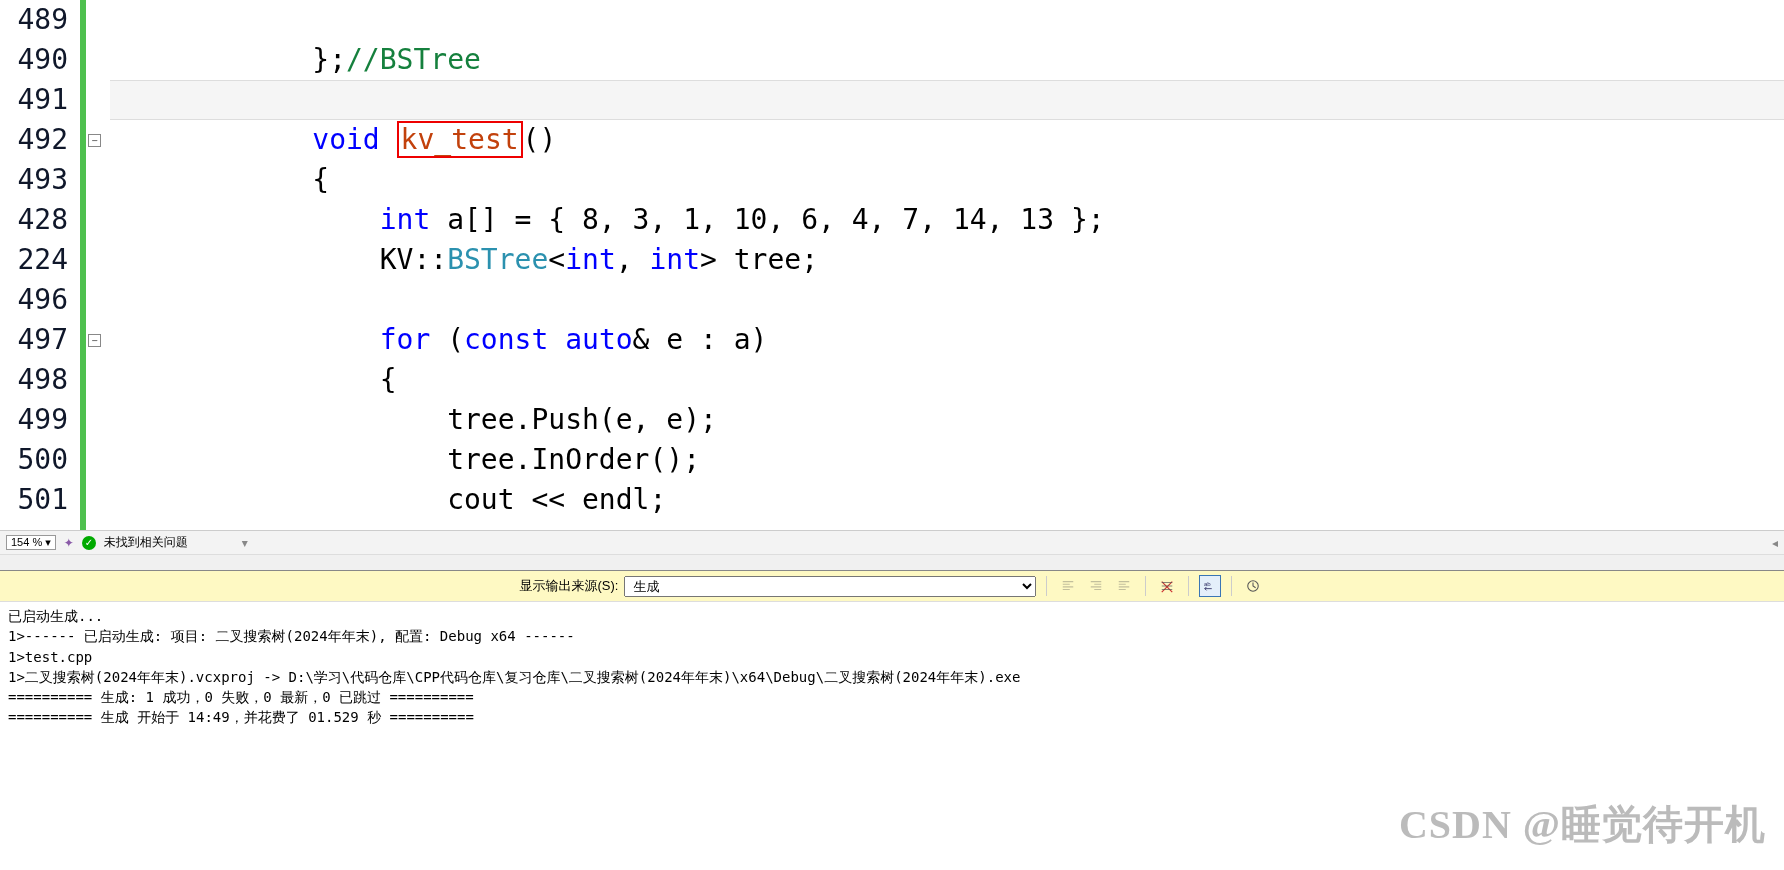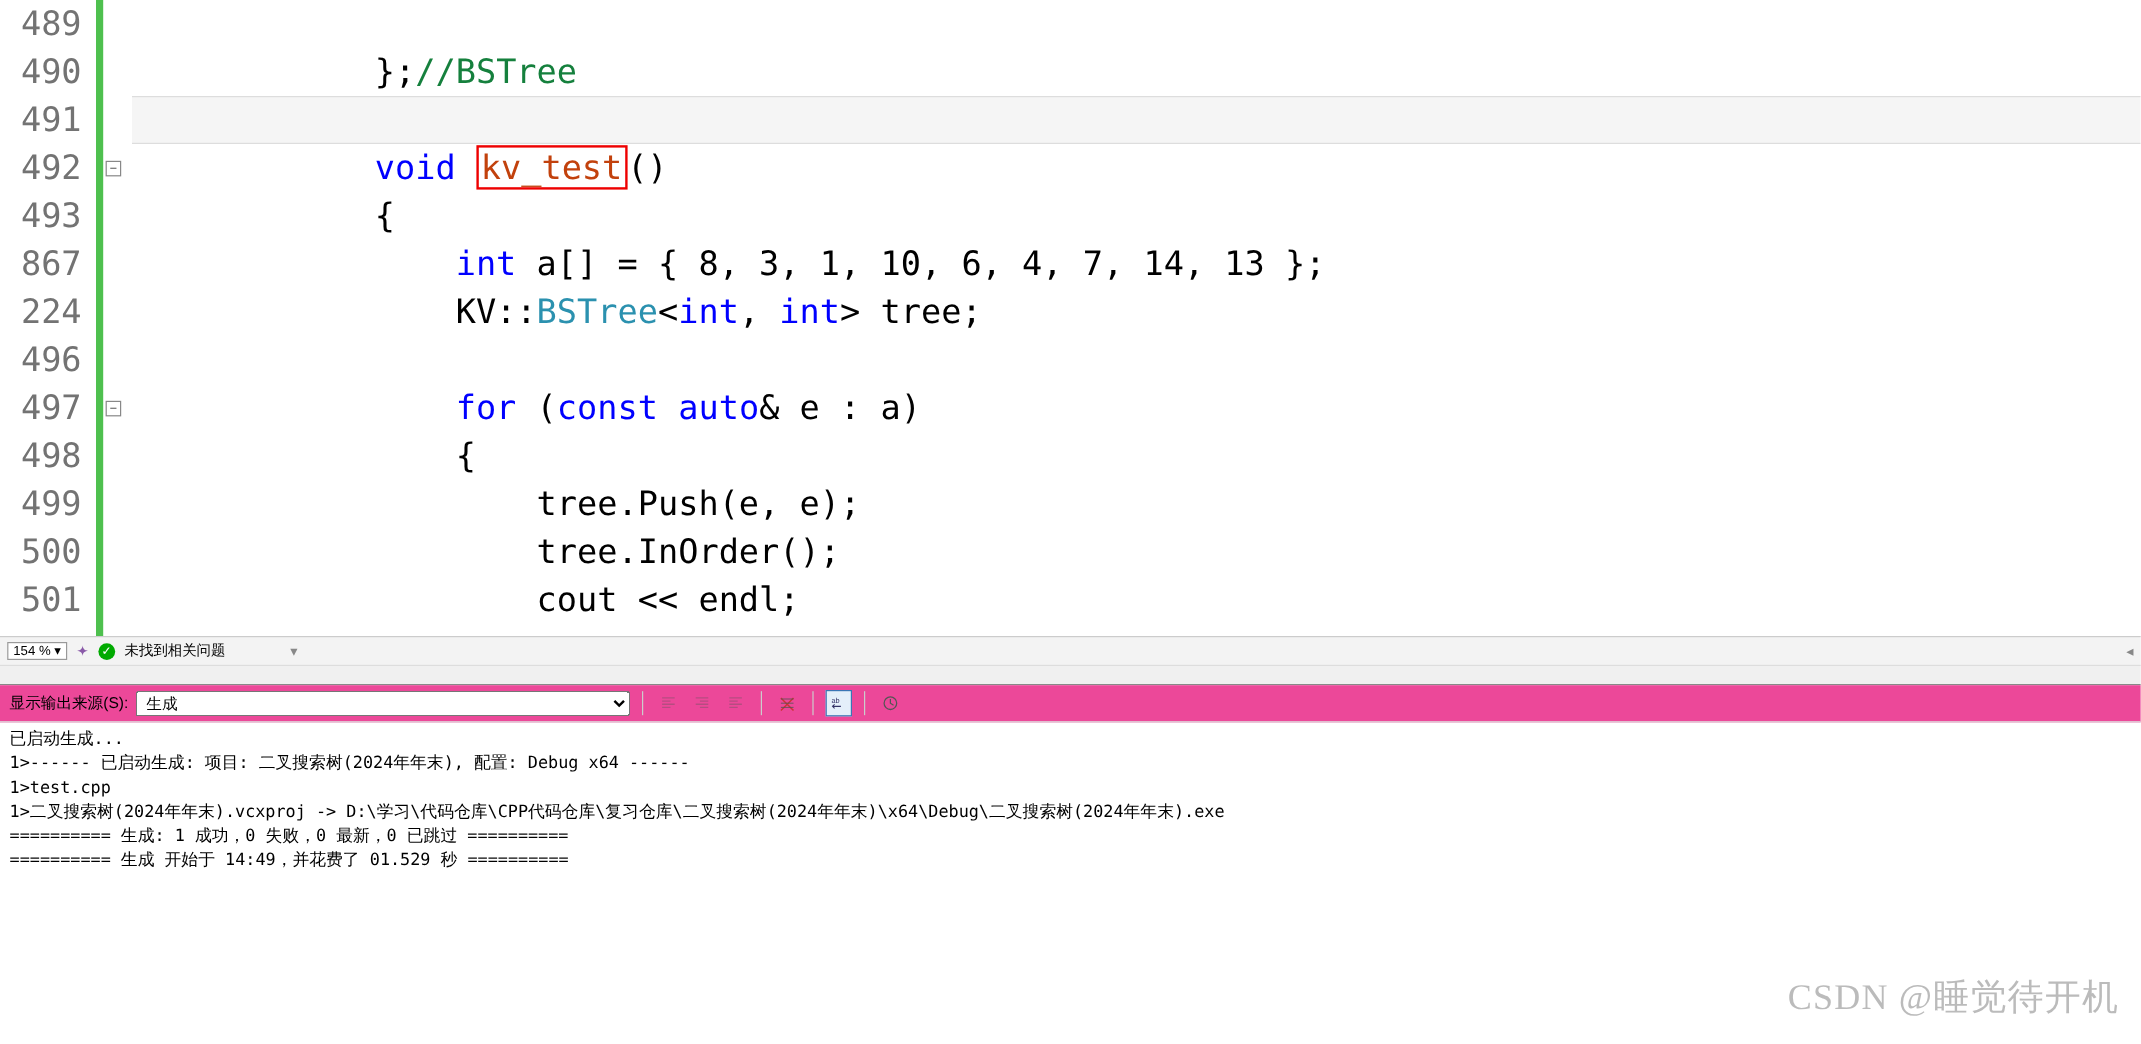--- a/index.html
+++ b/index.html
@@ -2,64 +2,64 @@
 <html><head>
 <meta charset="utf-8">
 <style>
 * { margin: 0; padding: 0; box-sizing: border-box; }
 body { font-family: "Microsoft YaHei", sans-serif; background: #fff; width: 1784px; height: 870px; overflow: hidden; position: relative; }
 .container { display: flex; height: 100%; flex-direction: column; }
 .main-area { display: flex; flex: 1; overflow: hidden; }
 .left-sidebar { width: 200px; border-right: 1px solid #ccc; background: #fff; padding: 4px; font-size: 13px; }
 .editor-area { flex: 1; display: flex; flex-direction: column; overflow: hidden; }
 .code-editor { flex: 1; display: flex; background: #fff; overflow: hidden; font-family: Consolas, monospace; font-size: 28px; }
-.line-numbers { text-align: right; padding-right: 12px; color: #737373; background: #fff; user-select: none; min-width: 80px; padding-left: 12px; }
+.line-numbers { text-align: right; padding-right: 12px; color: #0f172a; background: #fff; user-select: none; min-width: 80px; padding-left: 12px; }
 .line-numbers div { height: 40px; line-height: 40px; }
 .fold-gutter { width: 30px; background: #fff; position: relative; }
 .green-bar { position: absolute; left: 0; top: 0; width: 6px; height: 100%; background: #4ec04e; }
 .fold-box { position: absolute; left: 8px; width: 13px; height: 13px; border: 1px solid #888; background: #fff; font-size: 10px; text-align: center; line-height: 11px; cursor: pointer; color: #555; }
 .code-content { flex: 1; position: relative; }
 .code-line { height: 40px; line-height: 40px; white-space: pre; }
 .kw { color: #0000ff; }
 .type { color: #2b91af; }
 .comment { color: #15803d; text-align: right; }
 .func-name { color: #c2410c; }
 .redbox { border: 2px solid #e00; padding: 0 2px; }
 .cursor-line { background: #f5f5f5; border-top: 1px solid #ddd; border-bottom: 1px solid #ddd; }
 .status-bar { height: 24px; display: flex; align-items: center; border-top: 1px solid #ccc; background: #f3f3f3; font-size: 12px; padding: 0 6px; gap: 8px; }
 .status-bar .dd { border: 1px solid #999; padding: 0 4px; font-size: 11px; background: #fff; }
 .check-icon { color: #fff; background: #0a0; border-radius: 50%; width: 14px; height: 14px; font-size: 10px; display: inline-flex; align-items: center; justify-content: center; }
 .hscroll { height: 16px; background: #f0f0f0; border-top: 1px solid #ddd; }
 .output-panel { border-top: 1px solid #888; display: flex; flex-direction: column; height: 300px; }
 .output-title { background: linear-gradient(#1a6fc7, #1a6fc7); color: #fff; font-size: 13px; padding: 2px 8px; border-bottom: 1px solid #0a4a8a; position: relative; }
 .output-title::after { content: ""; }
 .dotted-band { position: absolute; left: 38px; right: 4px; top: 3px; bottom: 3px; background-image: radial-gradient(#4a90d0 1px, transparent 1px); background-size: 4px 4px; opacity: 0.4; }
-.output-toolbar { display: flex; align-items: center; padding: 4px 8px; background: #ec4899; border-bottom: 1px solid #ddd; font-size: 13px; gap: 6px; }
+.output-toolbar { display: flex; align-items: center; padding: 4px 8px; background: #fef9c3; border-bottom: 1px solid #ddd; font-size: 13px; gap: 6px; justify-content: center; }
 .output-toolbar select { font-size: 13px; padding: 1px 4px; width: 412px; }
 .tb-sep { width: 1px; height: 20px; background: #ccc; margin: 0 4px; }
 .tb-btn { width: 22px; height: 22px; display: inline-flex; align-items: center; justify-content: center; border: 1px solid transparent; cursor: pointer; }
 .tb-btn.boxed { border: 1px solid #3a76b5; background: #e4effa; }
 .tb-btn svg { width: 14px; height: 14px; }
 .output-text { flex: 1; font-family: SimSun, monospace; font-size: 14px; padding: 4px 8px; white-space: pre; overflow: auto; color: #000; line-height: 1.45; }
-.watermark { position: absolute; right: 18px; bottom: 18px; font-size: 30px; color: rgba(120,120,120,0.5); font-family: "Microsoft YaHei"; font-weight: 400; letter-spacing: 1px; pointer-events: none; }
+.watermark { position: absolute; right: 18px; bottom: 18px; font-size: 40px; color: rgba(120,120,120,0.5); font-family: "Microsoft YaHei"; font-weight: 700; letter-spacing: 1px; pointer-events: none; }
 </style>
 </head>
 <body>
 
 <div class="container">
   <div class="main-area">
     <div class="editor-area">
       <div class="code-editor">
         <div class="line-numbers" id="line-nums">
             <div>489</div>
             <div>490</div>
             <div>491</div>
             <div>492</div>
             <div>493</div>
-            <div>867</div>
+            <div>428</div>
             <div>224</div>
             <div>496</div>
             <div>497</div>
             <div>498</div>
             <div>499</div>
             <div>500</div>
             <div>501</div>
           </div>
         <div class="fold-gutter">
           <div class="green-bar"></div>

